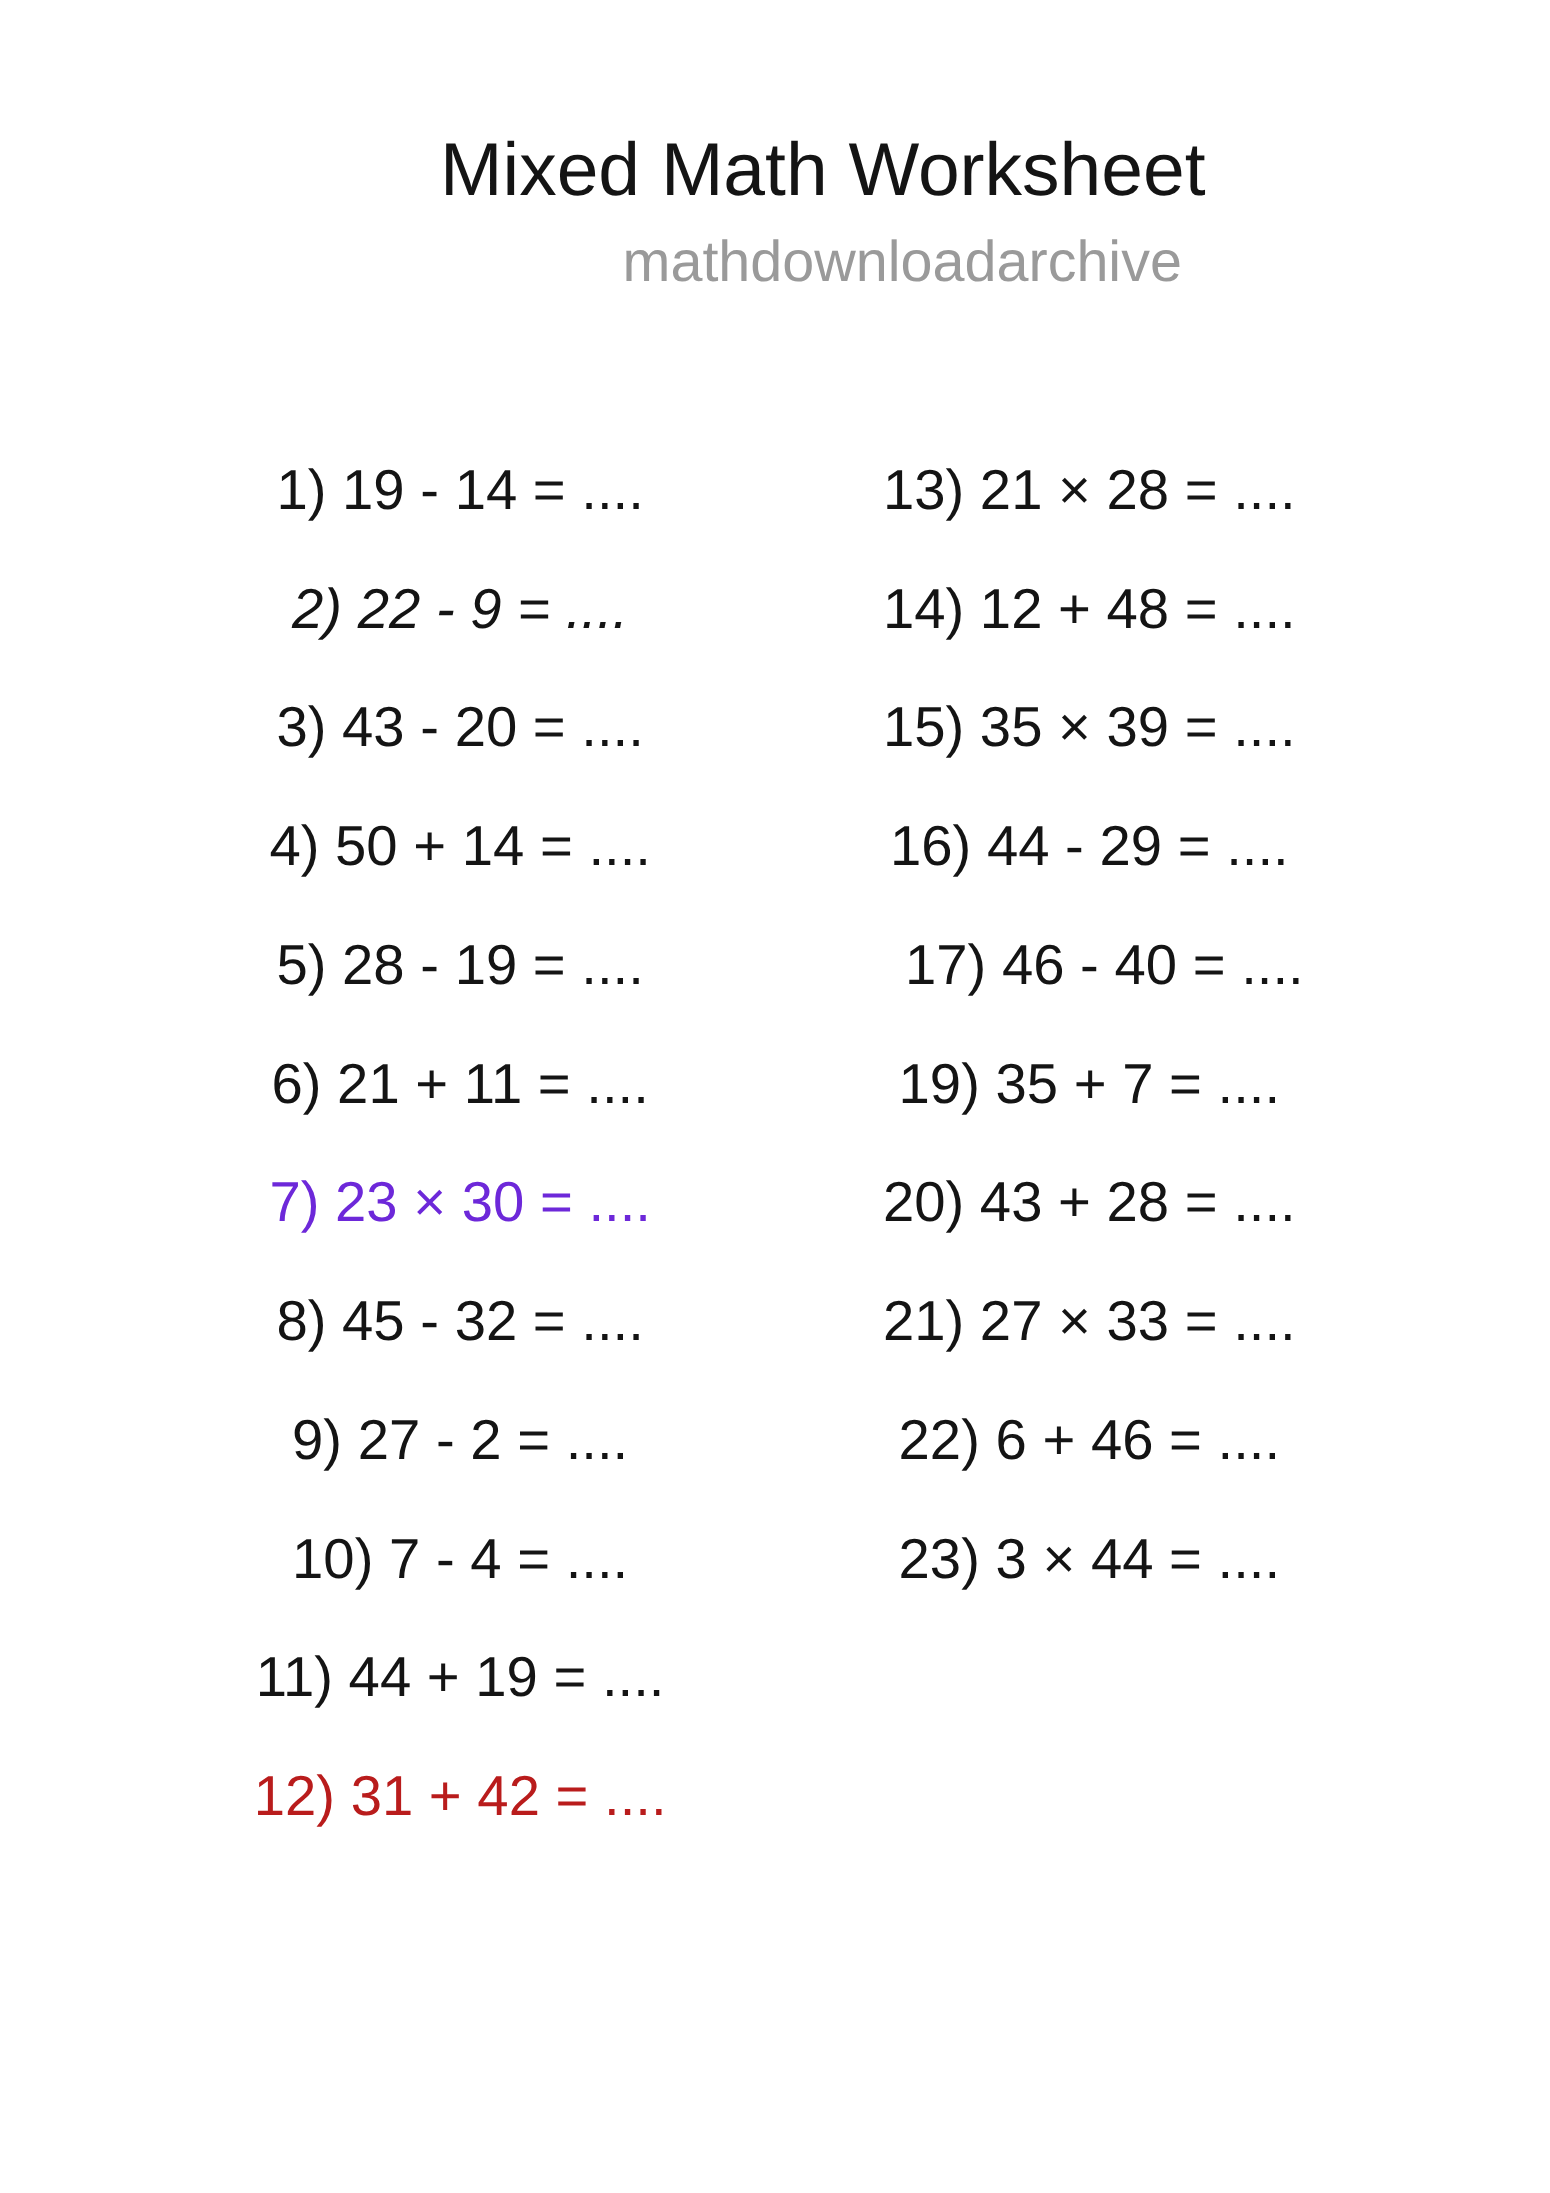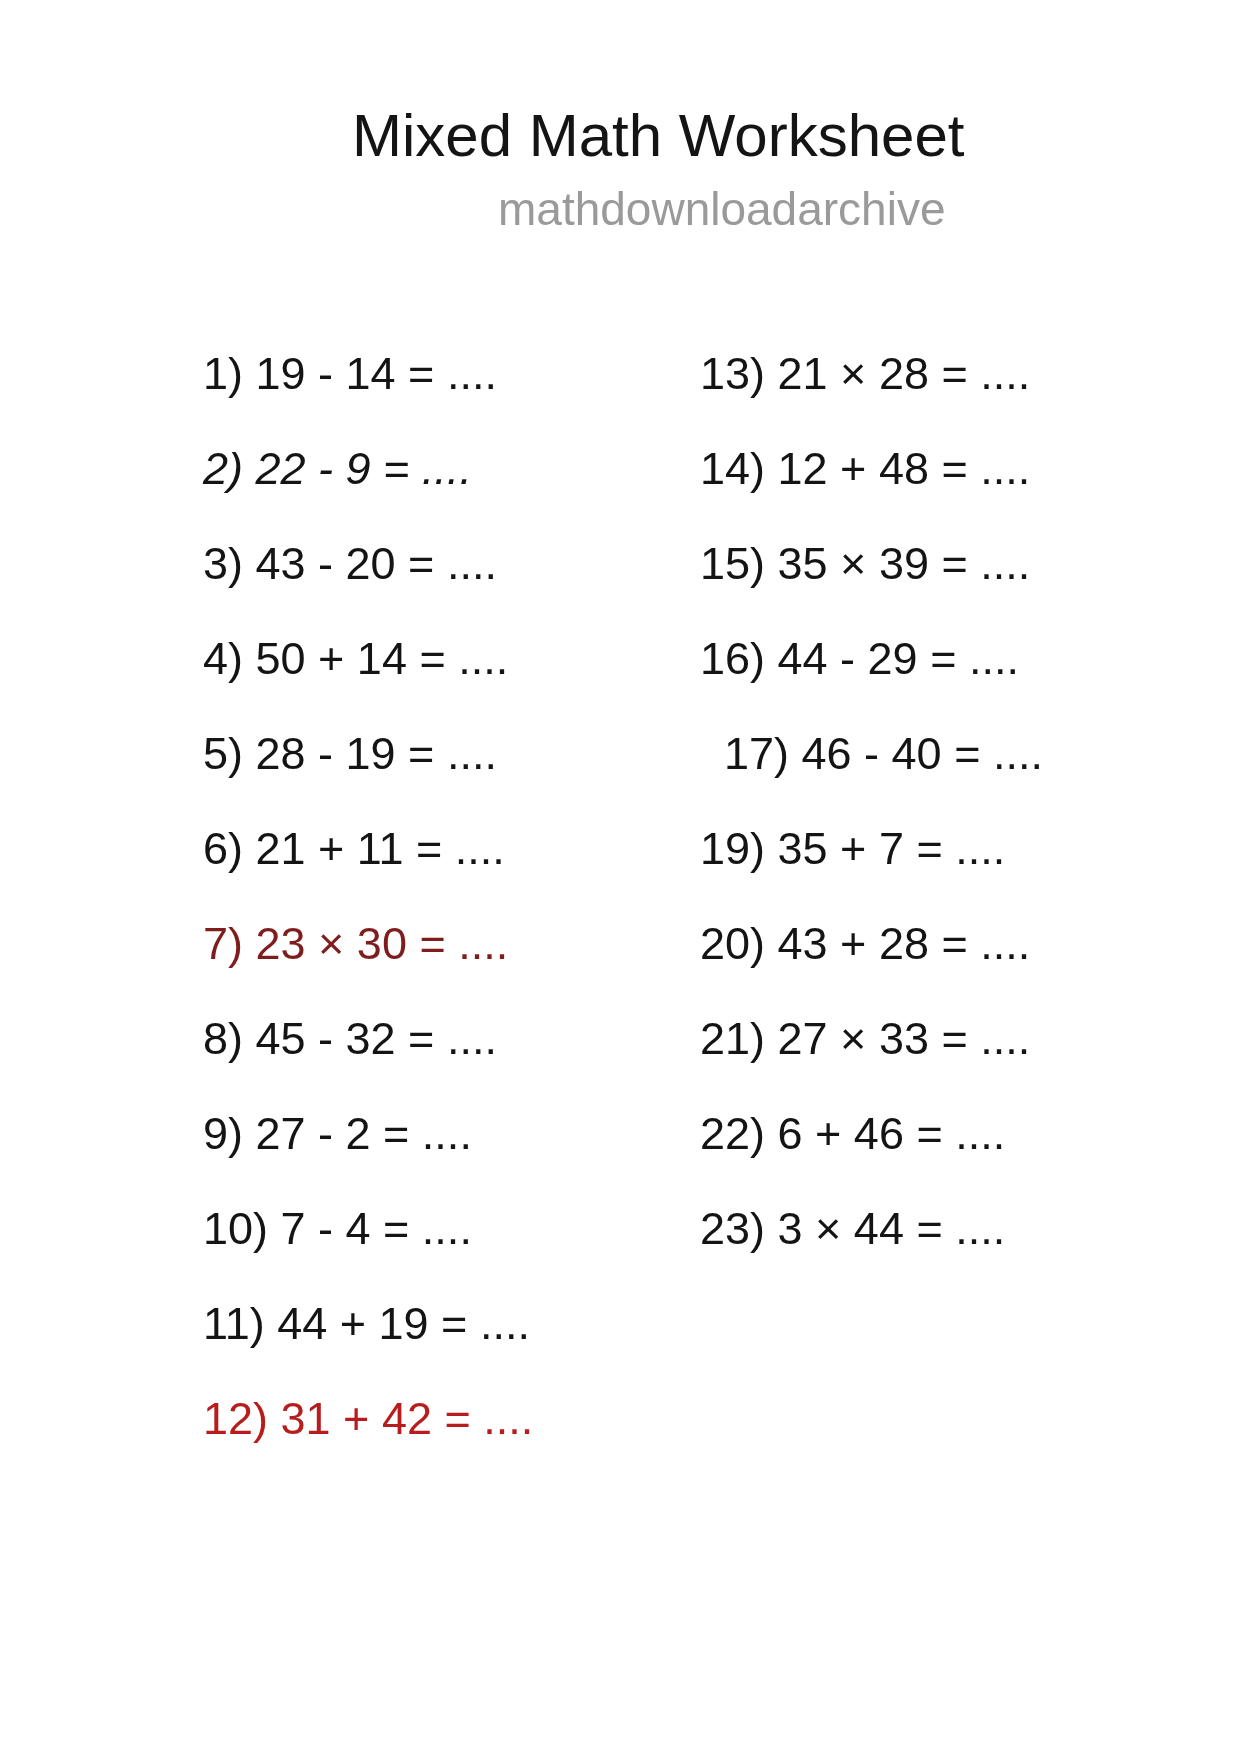--- a/index.html
+++ b/index.html
@@ -30,21 +30,22 @@
     position: absolute;
     left: 498px;
     top: 186px;
     font-size: 46px;
     font-weight: 400;
     line-height: 1;
     white-space: nowrap;
   }
   .col {
     position: absolute;
-    top: 351px;
+    top: 369px;
+    text-align: center;
   }
   .col-left  { left: 203px; }
   .col-right { left: 700px; }
   .problem {
     height: 95px;
     font-size: 45px;
     line-height: 1;
     white-space: nowrap;
   }
 </style>
@@ -54,21 +55,21 @@
 <div class="page">
   <h1 class="title" style="color: rgb(20, 20, 20);">Mixed Math Worksheet</h1>
   <div class="subtitle" style="color: rgb(154, 154, 154);">mathdownloadarchive</div>
   <div class="col col-left">
       <div class="problem" style="color: rgb(20, 20, 20);">1) 19 - 14 = ....</div>
       <div class="problem" style="color: rgb(20, 20, 20); font-style: italic;">2) 22 - 9 = ....</div>
       <div class="problem" style="color: rgb(20, 20, 20);">3) 43 - 20 = ....</div>
       <div class="problem" style="color: rgb(20, 20, 20);">4) 50 + 14 = ....</div>
       <div class="problem" style="color: rgb(20, 20, 20);">5) 28 - 19 = ....</div>
       <div class="problem" style="color: rgb(20, 20, 20);">6) 21 + 11 = ....</div>
-      <div class="problem" style="color: #7f1d1d;">7) 23 × 30 = ....</div>
+      <div class="problem" style="color: #6d28d9;">7) 23 × 30 = ....</div>
       <div class="problem" style="color: rgb(20, 20, 20);">8) 45 - 32 = ....</div>
       <div class="problem" style="color: rgb(20, 20, 20);">9) 27 - 2 = ....</div>
       <div class="problem" style="color: rgb(20, 20, 20);">10) 7 - 4 = ....</div>
       <div class="problem" style="color: rgb(20, 20, 20);">11) 44 + 19 = ....</div>
       <div class="problem" style="color: #b91c1c;">12) 31 + 42 = ....</div>
     </div>
   <div class="col col-right">
       <div class="problem" style="color: rgb(20, 20, 20);">13) 21 × 28 = ....</div>
       <div class="problem" style="color: rgb(20, 20, 20);">14) 12 + 48 = ....</div>
       <div class="problem" style="color: rgb(20, 20, 20);">15) 35 × 39 = ....</div>

